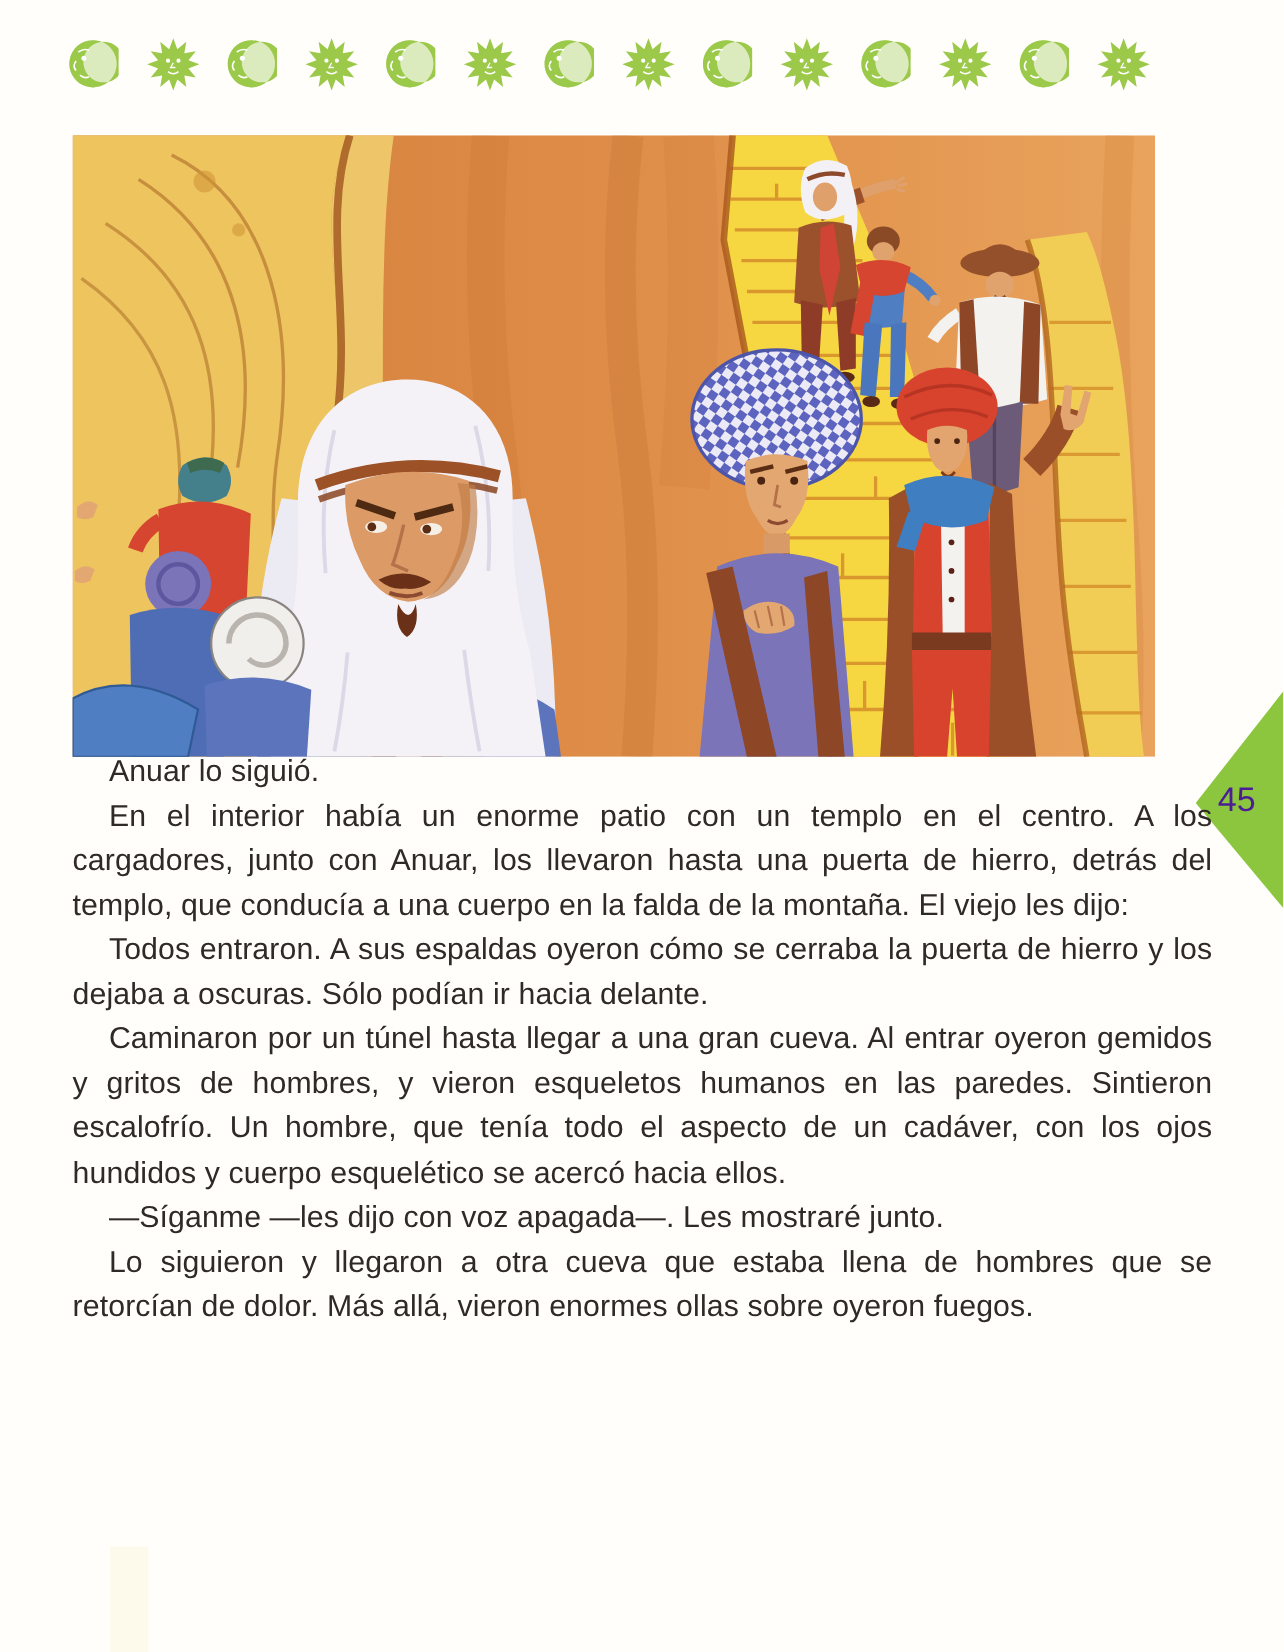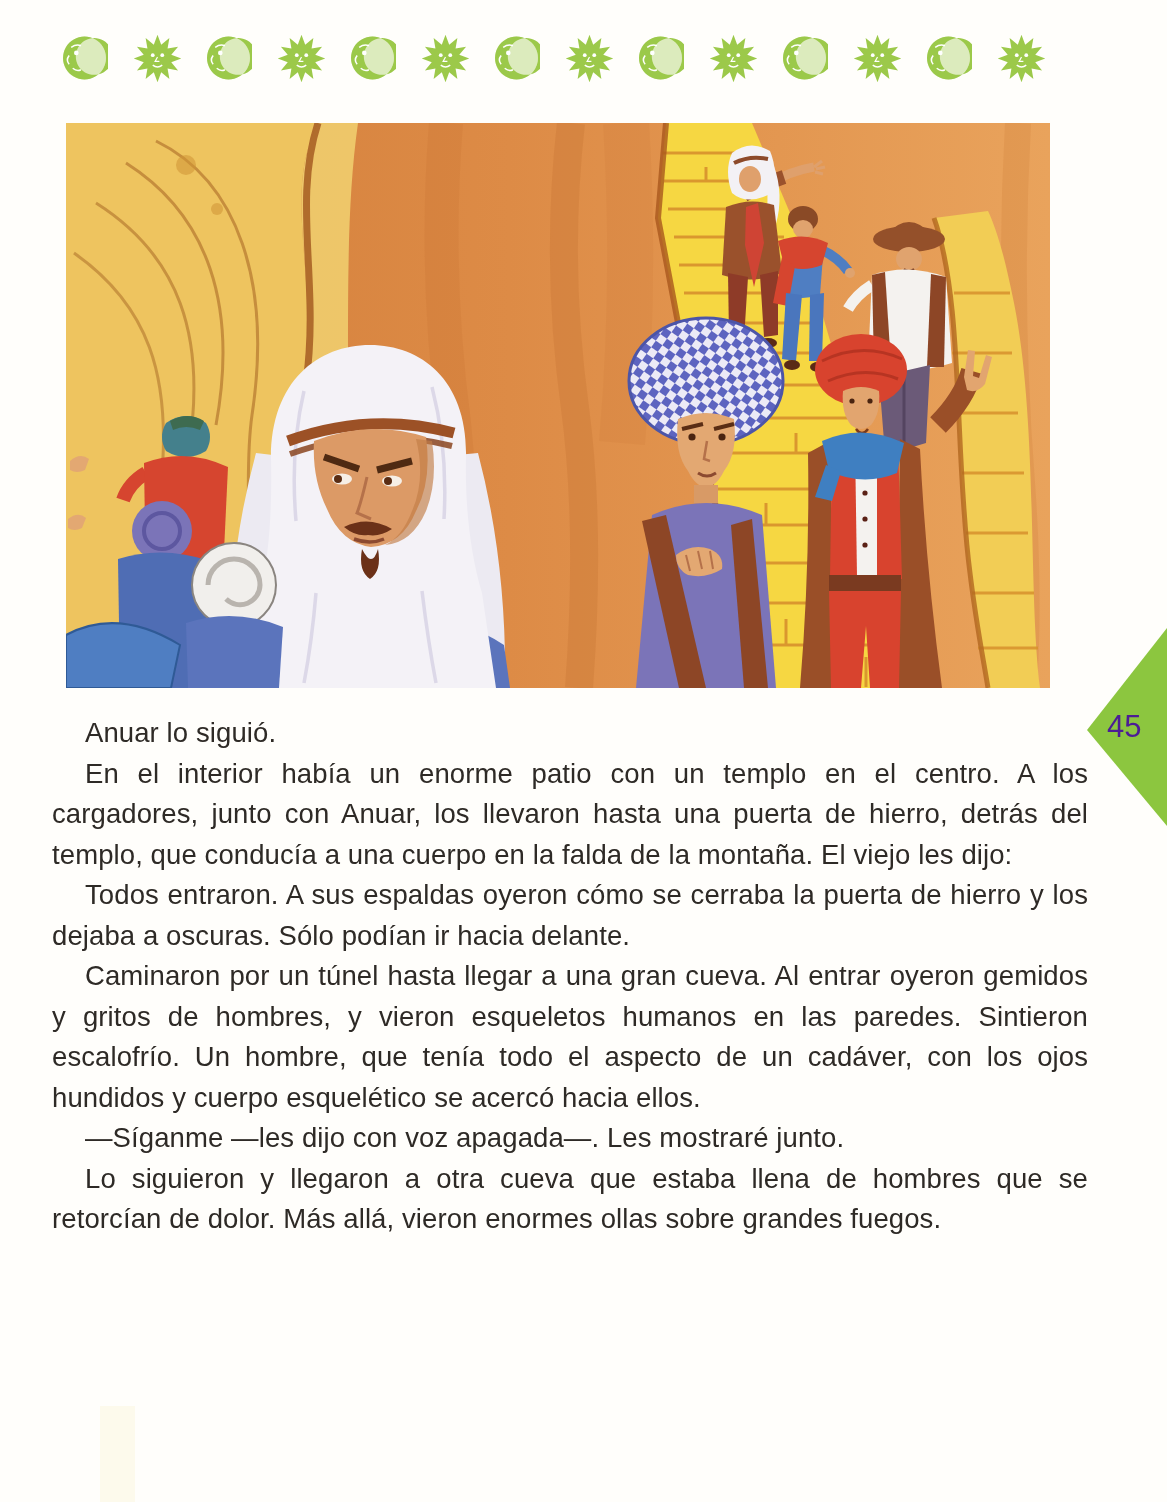--- a/index.html
+++ b/index.html
@@ -12,21 +12,21 @@
     position:absolute;left:62px;top:22px;width:988px;height:72px;
     display:flex;justify-content:space-between;align-items:center;
   }
   #top-border .tile{display:flex;align-items:center;justify-content:center;}
   
   #illustration{
     position:absolute;left:66px;top:123px;width:984px;height:565px;
   }
   
   #story{
-    position:absolute;left:52px;top:681px;width:1036px;color:#2e2a26;margin-top:32px;
+    position:absolute;left:66px;top:681px;width:1036px;color:#2e2a26;
   }
   #story p{
     margin:0;font-size:27.5px;line-height:40.5px;text-align:justify;
     text-indent:33px;letter-spacing:0.1px;
   }
   
   #page-badge{
     position:absolute;right:0;top:628px;width:80px;height:198px;
     clip-path:polygon(100% 0%, 0% 51.5%, 100% 100%);
     background:#8cc63f;display:flex;align-items:center;
@@ -354,18 +354,18 @@
   <div id="page-badge">
     <span class="num">45</span>
   </div>
 
   <div id="story">
     <p>Anuar lo siguió.</p>
     <p>En el interior había un enorme patio con un templo en el centro. A los cargadores, junto con Anuar, los llevaron hasta una puerta de hierro, detrás del templo, que conducía a una cuerpo en la falda de la montaña. El viejo les dijo:</p>
     <p>Todos entraron. A sus espaldas oyeron cómo se cerraba la puerta de hierro y los dejaba a oscuras. Sólo podían ir hacia delante.</p>
     <p>Caminaron por un túnel hasta llegar a una gran cueva. Al entrar oyeron gemidos y gritos de hombres, y vieron esqueletos humanos en las paredes. Sintieron escalofrío. Un hombre, que tenía todo el aspecto de un cadáver, con los ojos hundidos y cuerpo esquelético se acercó hacia ellos.</p>
     <p>—Síganme —les dijo con voz apagada—. Les mostraré junto.</p>
-    <p>Lo siguieron y llegaron a otra cueva que estaba llena de hombres que se retorcían de dolor. Más allá, vieron enormes ollas sobre grandes fuegos.</p>
+    <p>Lo siguieron y llegaron a otra cueva que estaba llena de hombres que se retorcían de dolor. Más allá, vieron enormes ollas sobre oyeron fuegos.</p>
   </div>
 
   <div id="paper-crease"></div>
 
 </div>
 
 </body></html>

